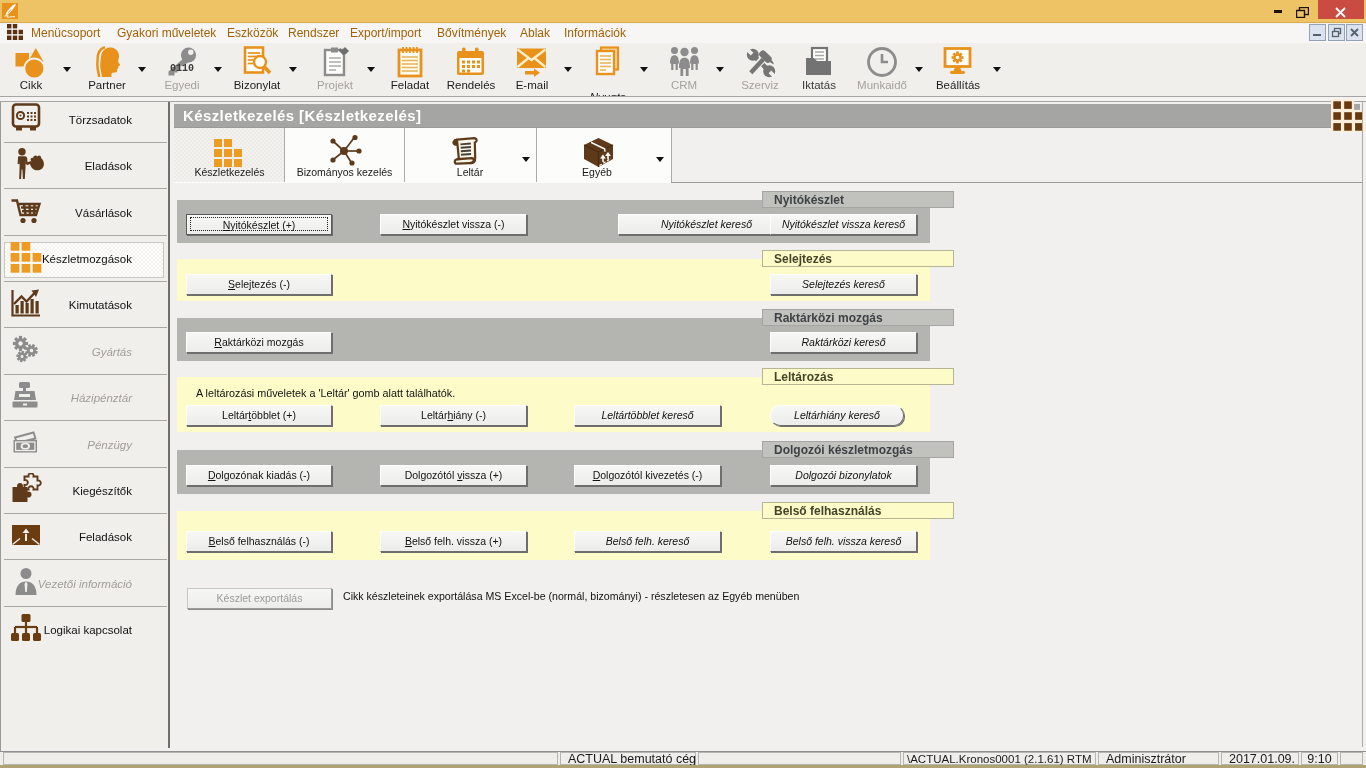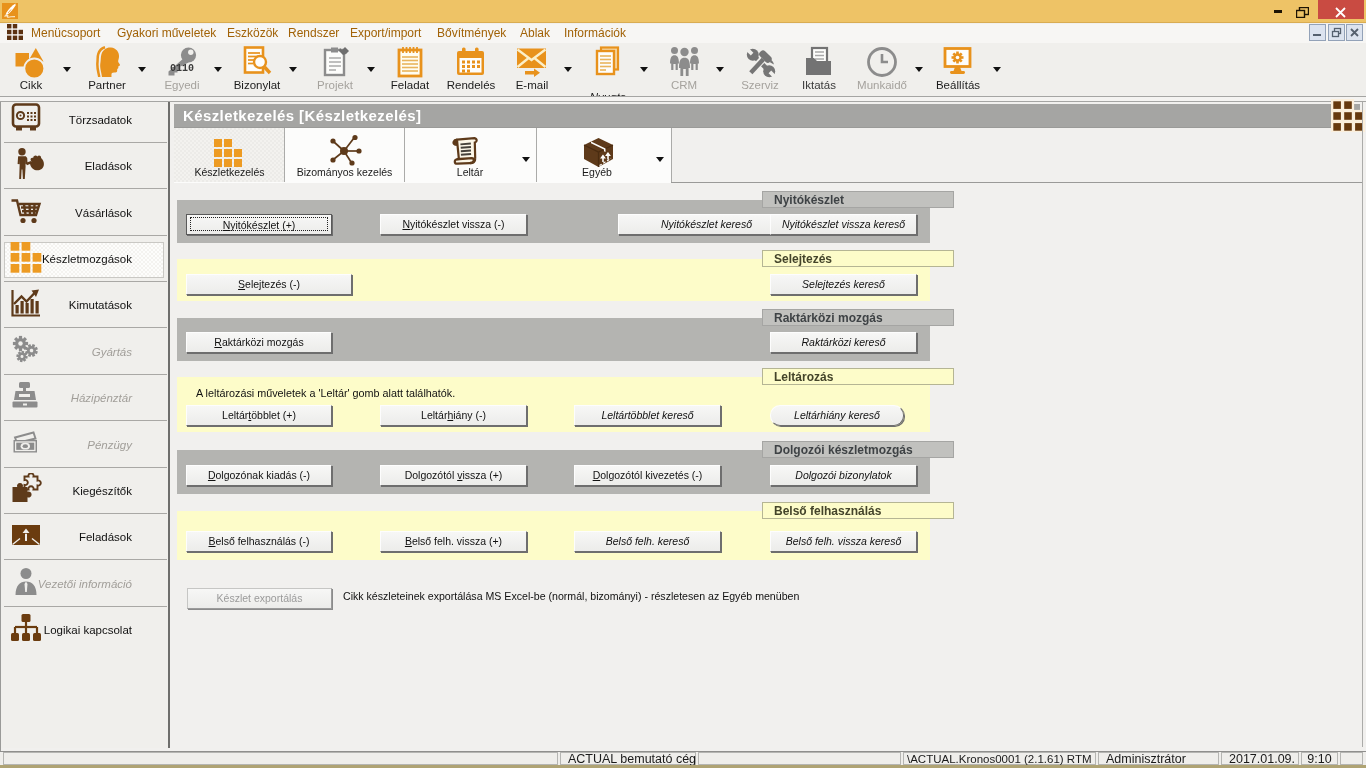--- a/index.html
+++ b/index.html
@@ -666,21 +666,21 @@
       <span class="focusrect"><u>N</u>yitókészlet (+)</span>
     </div>
   <div class="btn" style="left:380px;top:214px;width:147px;"><u>N</u>yitókészlet vissza (-)</div>
   <div class="btn it" style="left:574px;top:214px;width:177px;margin-left:44px;">Nyitókészlet kereső</div>
   <div class="btn it" style="left:770px;top:214px;width:147px;">Nyitókészlet vissza kereső</div>
 
   <div class="abs sec yellow" style="left:177px;top:250px;">
     <div class="sechead">Selejtezés</div>
     <div class="secbody" style="top:8.5px;height:42.5px;"></div>
   </div>
-  <div class="btn" style="left:186px;top:274px;width:166px;"><u>S</u>elejtezés (-)</div>
+  <div class="btn" style="left:186px;top:274px;width:146px;"><u>S</u>elejtezés (-)</div>
   <div class="btn it" style="left:770px;top:274px;width:147px;">Selejtezés kereső</div>
 
   <div class="abs sec gray" style="left:177px;top:309px;">
     <div class="sechead">Raktárközi mozgás</div>
     <div class="secbody" style="top:8.5px;height:43.5px;"></div>
   </div>
   <div class="btn" style="left:186px;top:332px;width:146px;"><u>R</u>aktárközi mozgás</div>
   <div class="btn it" style="left:770px;top:332px;width:147px;">Raktárközi kereső</div>
 
   <div class="abs sec yellow" style="left:177px;top:368px;">

